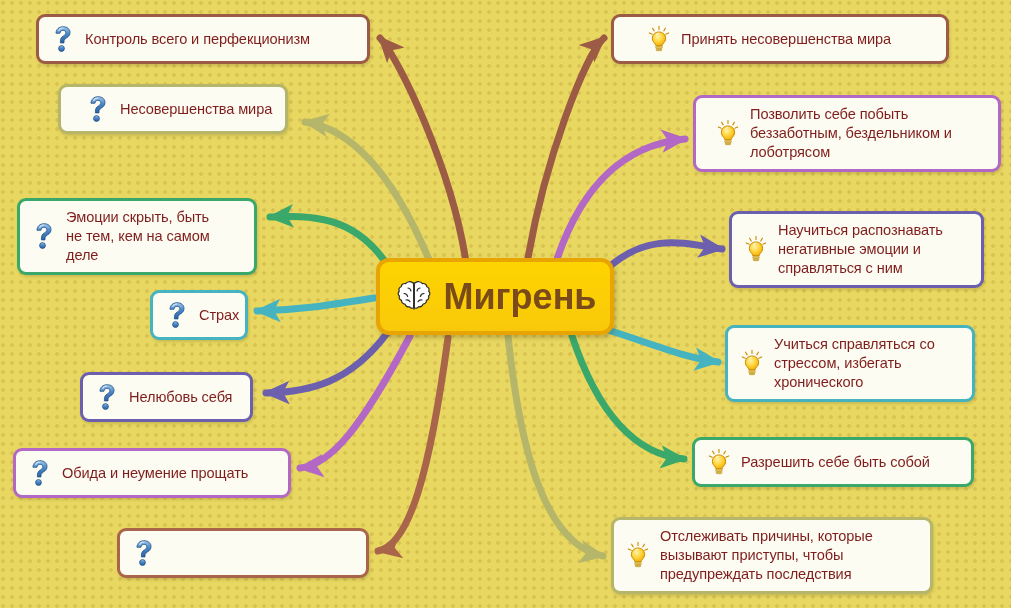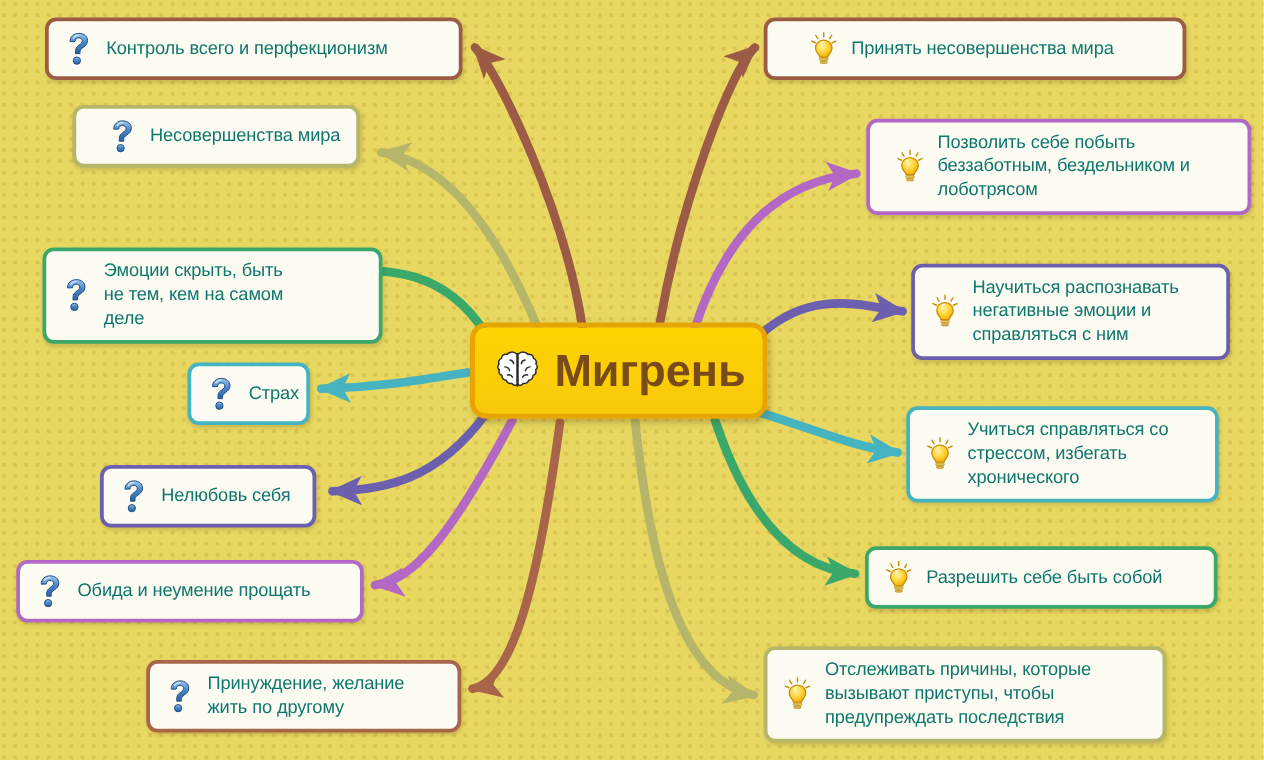--- a/index.html
+++ b/index.html
@@ -35,21 +35,21 @@
     border-style: solid;
     border-width: 3px;
     border-radius: 9px;
     padding: 7px 11px;
     box-shadow: 1px 2px 3px rgba(90,75,20,0.20);
     z-index: 5;
   }
   .node .label {
     font-size: 14.6px;
     line-height: 1.30;
-    color: #0f766e;
+    color: #7f1d1d;
     letter-spacing: -0.1px;
     white-space: pre-line;
   }
   .ico {
     flex: 0 0 auto;
     width: 26px;
     height: 30px;
     display: block;
   }
   
@@ -187,21 +187,21 @@
             <stop offset="0.45" stop-color="#4a86c8"></stop>
             <stop offset="1" stop-color="#2f63a5"></stop>
           </linearGradient>
         </defs>
         <path d="M6 9.3c0-4 3-6.6 7.1-6.6 4.2 0 6.9 2.4 6.9 5.7 0 2.6-1.2 4-3.6 5.6-1.9 1.3-2.4 2.1-2.4 3.8v1.1h-3.6v-1.6c0-2.6.8-3.9 3-5.4 1.8-1.2 2.4-1.9 2.4-3.2 0-1.4-1.1-2.4-2.8-2.4-1.8 0-2.9 1.1-3 2.9z" fill="url(#qg)" stroke="#1d4e85" stroke-width="0.8"></path>
         <circle cx="11.5" cy="24.5" r="2.9" fill="url(#qg)" stroke="#1d4e85" stroke-width="0.8"></circle>
         <path d="M8.5 6.8c1-1.9 3-2.9 4.8-2.7" stroke="#dff0ff" stroke-width="1.1" fill="none" opacity="0.85"></path>
       </svg>
       <span class="label">Несовершенства мира</span>
     </div>
-    <div class="node" style="left: 34px; top: 198px; width: 272px; border-color: rgb(58, 168, 106);">
+    <div class="node" style="left: 17px; top: 198px; width: 240px; border-color: rgb(58, 168, 106);">
       <svg class="ico" viewBox="0 0 26 30">
         <defs>
           <linearGradient id="qg" x1="0" y1="0" x2="0" y2="1">
             <stop offset="0" stop-color="#9fc6ea"></stop>
             <stop offset="0.45" stop-color="#4a86c8"></stop>
             <stop offset="1" stop-color="#2f63a5"></stop>
           </linearGradient>
         </defs>
         <path d="M6 9.3c0-4 3-6.6 7.1-6.6 4.2 0 6.9 2.4 6.9 5.7 0 2.6-1.2 4-3.6 5.6-1.9 1.3-2.4 2.1-2.4 3.8v1.1h-3.6v-1.6c0-2.6.8-3.9 3-5.4 1.8-1.2 2.4-1.9 2.4-3.2 0-1.4-1.1-2.4-2.8-2.4-1.8 0-2.9 1.1-3 2.9z" fill="url(#qg)" stroke="#1d4e85" stroke-width="0.8"></path>
         <circle cx="11.5" cy="24.5" r="2.9" fill="url(#qg)" stroke="#1d4e85" stroke-width="0.8"></circle>
@@ -262,22 +262,20 @@
           <linearGradient id="qg" x1="0" y1="0" x2="0" y2="1">
             <stop offset="0" stop-color="#9fc6ea"></stop>
             <stop offset="0.45" stop-color="#4a86c8"></stop>
             <stop offset="1" stop-color="#2f63a5"></stop>
           </linearGradient>
         </defs>
         <path d="M6 9.3c0-4 3-6.6 7.1-6.6 4.2 0 6.9 2.4 6.9 5.7 0 2.6-1.2 4-3.6 5.6-1.9 1.3-2.4 2.1-2.4 3.8v1.1h-3.6v-1.6c0-2.6.8-3.9 3-5.4 1.8-1.2 2.4-1.9 2.4-3.2 0-1.4-1.1-2.4-2.8-2.4-1.8 0-2.9 1.1-3 2.9z" fill="url(#qg)" stroke="#1d4e85" stroke-width="0.8"></path>
         <circle cx="11.5" cy="24.5" r="2.9" fill="url(#qg)" stroke="#1d4e85" stroke-width="0.8"></circle>
         <path d="M8.5 6.8c1-1.9 3-2.9 4.8-2.7" stroke="#dff0ff" stroke-width="1.1" fill="none" opacity="0.85"></path>
       </svg>
-      <span class="label">Принуждение, желание
-жить по другому</span>
     </div>
     <div class="node" style="left: 611px; top: 14px; width: 338px; border-color: rgb(156, 91, 68); padding-left: 32px;">
       <svg class="ico" viewBox="0 0 26 30">
         <defs>
           <radialGradient id="bg" cx="0.4" cy="0.35" r="0.75">
             <stop offset="0" stop-color="#fff3a8"></stop>
             <stop offset="0.55" stop-color="#ffcf2e"></stop>
             <stop offset="1" stop-color="#f0a500"></stop>
           </radialGradient>
         </defs>

